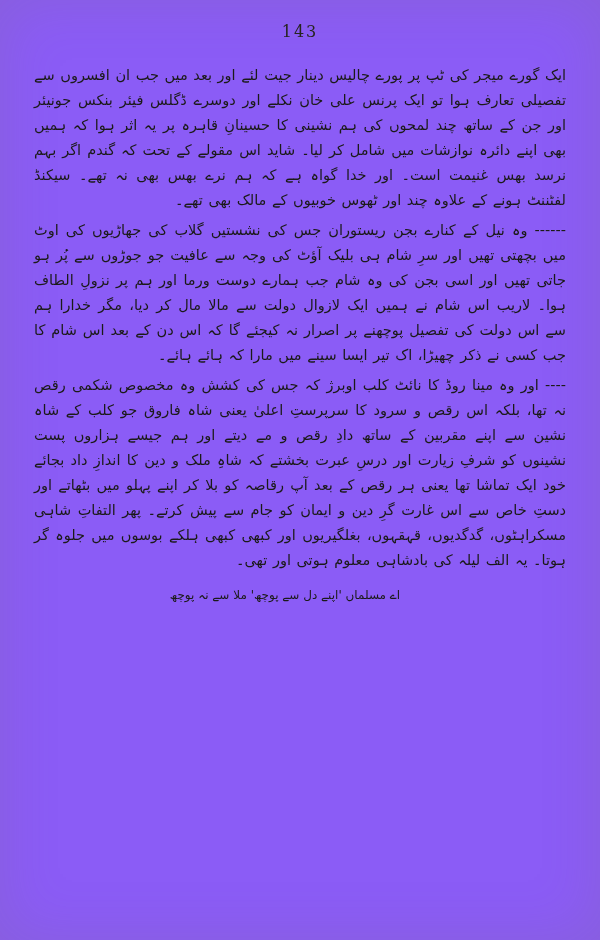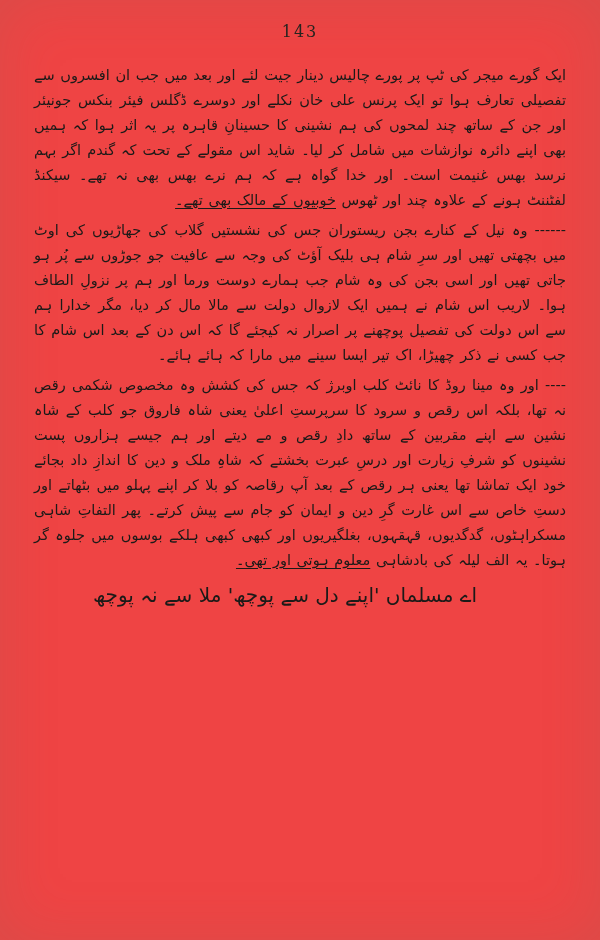--- a/index.html
+++ b/index.html
@@ -6,21 +6,21 @@
     margin: 0;
     padding: 0;
     background: #d8d5cf;
     font-family: "DejaVu Sans", sans-serif;
   }
   .scan-page {
     position: relative;
     width: 600px;
     height: 940px;
     margin: 0 auto;
-    background: #ef4444;
+    background: #8b5cf6;
     box-sizing: border-box;
     padding: 16px 34px 0 34px;
     overflow: hidden;
     box-shadow: inset 0 0 60px rgba(120,110,95,0.18);
     color: #1b1a18;
   }
   .page-number {
     text-align: center;
     font-family: "DejaVu Serif", serif;
     font-size: 16px;
@@ -35,29 +35,28 @@
   p.para {
     margin: 0 0 5px 0;
     font-size: 14.5px;
     line-height: 25px;
     text-align: justify;
     text-justify: inter-word;
     color: #1b1a18;
     word-spacing: 1px;
   }
   .underline-tail {
-    text-decoration: underline;
     text-underline-offset: 3px;
     margin-top: 20px;
   }
   p.verse {
     margin: 10px 30px 0 0;
     direction: rtl;
     text-align: center;
-    font-size: 20px;
+    font-size: 12px;
     line-height: 25px;
     color: #1b1a18;
   }
 </style>
 </head>
 <body>
 
 <div class="scan-page">
 
   <div class="page-number">143</div>

